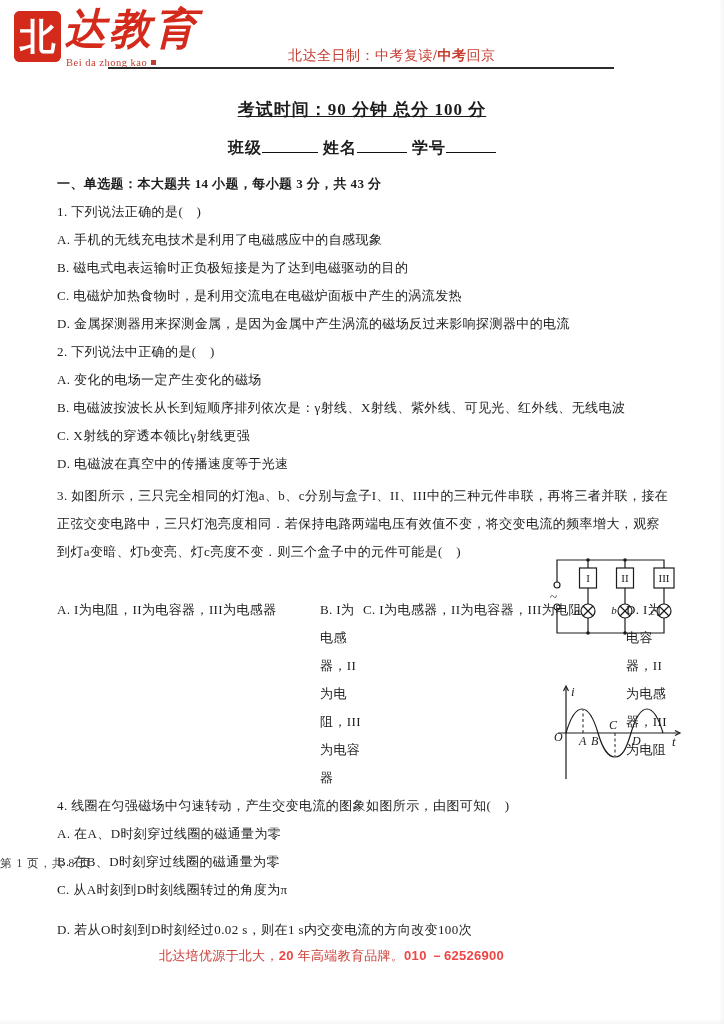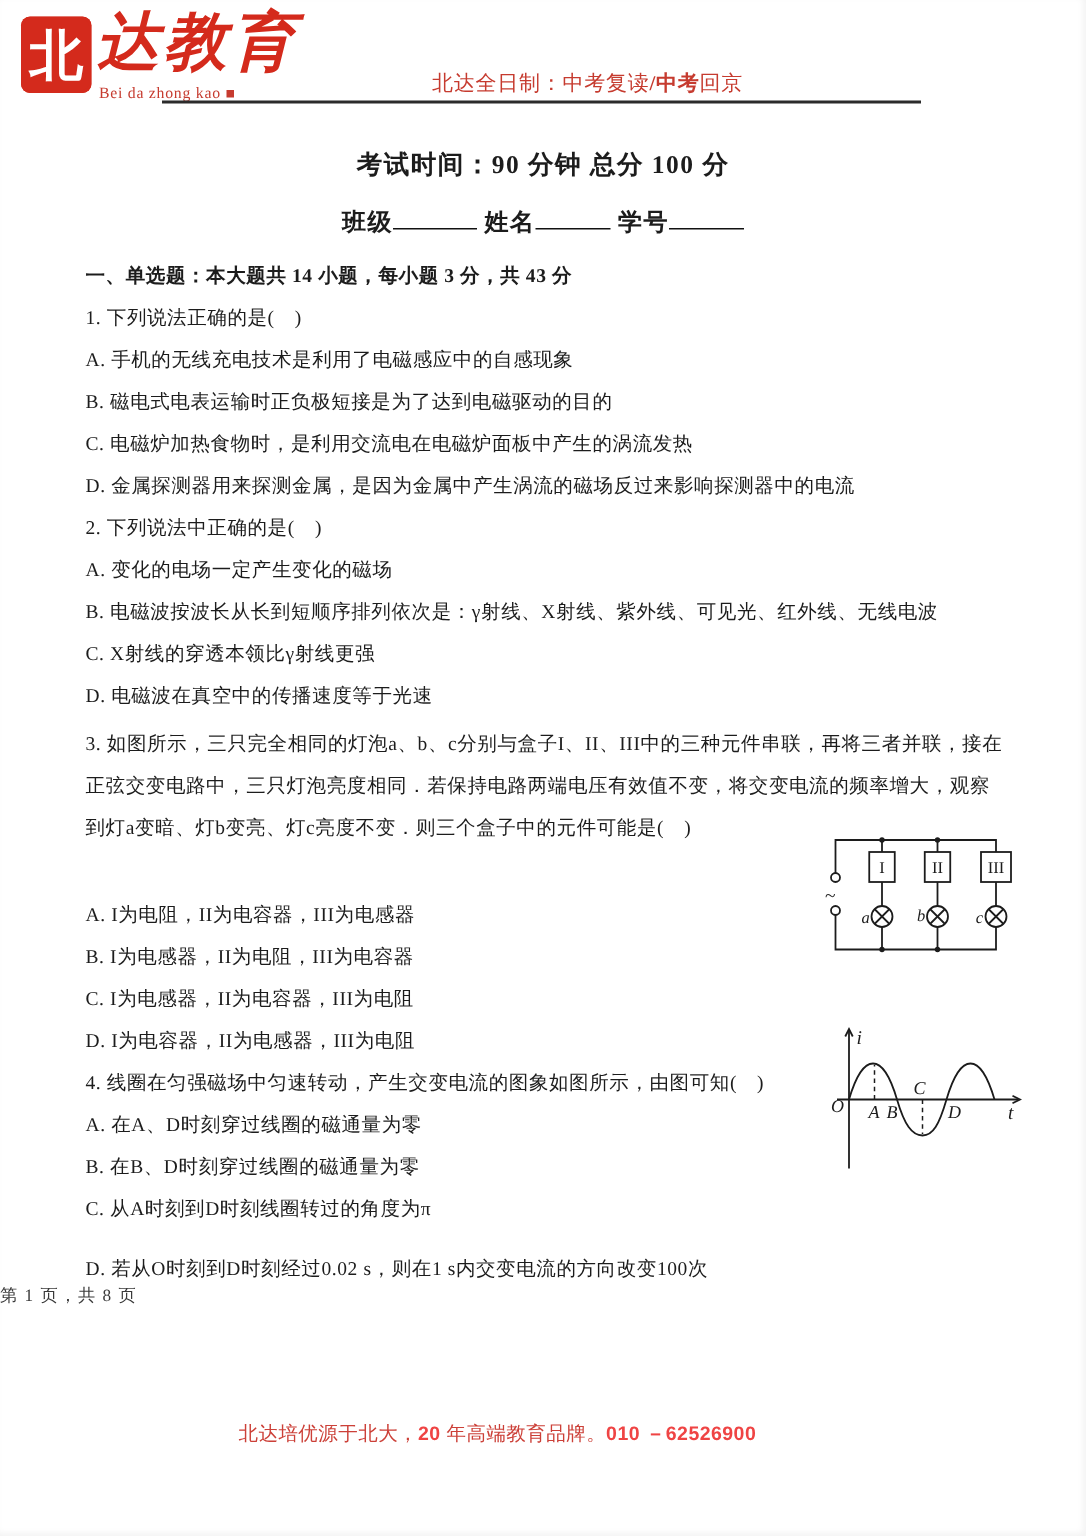--- a/index.html
+++ b/index.html
@@ -31,38 +31,38 @@
   .brand-sub .sq{display:inline-block;width:5px;height:5px;background:#c63b2f;}
   .tagline{
     position:absolute;left:288px;top:47px;font-size:14px;color:#c63b2f;
     letter-spacing:0.5px;white-space:nowrap;
   }
   .tagline b{font-weight:bold;}
   .header-rule{position:absolute;left:108px;top:67px;width:506px;height:2px;background:#2b2b2b;}
   
   .exam-title{
     position:absolute;left:0;top:98px;width:100%;text-align:center;
-    font-size:17px;font-weight:bold;letter-spacing:1px;
+    font-size:17px;font-weight:bold;letter-spacing:1px;text-decoration:underline;
   }
   .fields{
     position:absolute;left:0;top:138px;width:100%;text-align:center;
     font-size:16px;font-weight:bold;letter-spacing:1px;white-space:nowrap;
   }
   .fields .field{margin:0 0;}
   .blank{display:inline-block;border-bottom:1.5px solid #111;height:14px;vertical-align:baseline;}
   .blank.w1{width:56px;} .blank.w2{width:50px;} .blank.w3{width:50px;}
   
   .content{
     position:absolute;left:57px;top:170px;width:612px;
     font-size:13px;letter-spacing:0.4px;line-height:28px;
   }
   .section-heading{font-weight:bold;}
   .para{margin:0;}
   .m-top4{margin-top:4px;}
-  .optgrid{margin-top:30px;display:flex;flex-wrap:wrap;flex-direction:column;}
+  .optgrid{margin-top:30px;display:flex;flex-wrap:wrap;}
   .optgrid .colL{width:263px;}
   .optgrid .colR{flex:1;}
   .d-gap{margin-top:12px;}
   
   .fig{position:absolute;}
   .fig-circuit{left:549px;top:554px;width:130px;height:90px;}
   .fig-graph{left:545px;top:682px;width:150px;height:105px;}
   .fig svg{display:block;width:100%;height:100%;}
   .fig text{font-family:"Liberation Serif",serif;fill:#1c1c1c;}
   .it{font-style:italic;}

